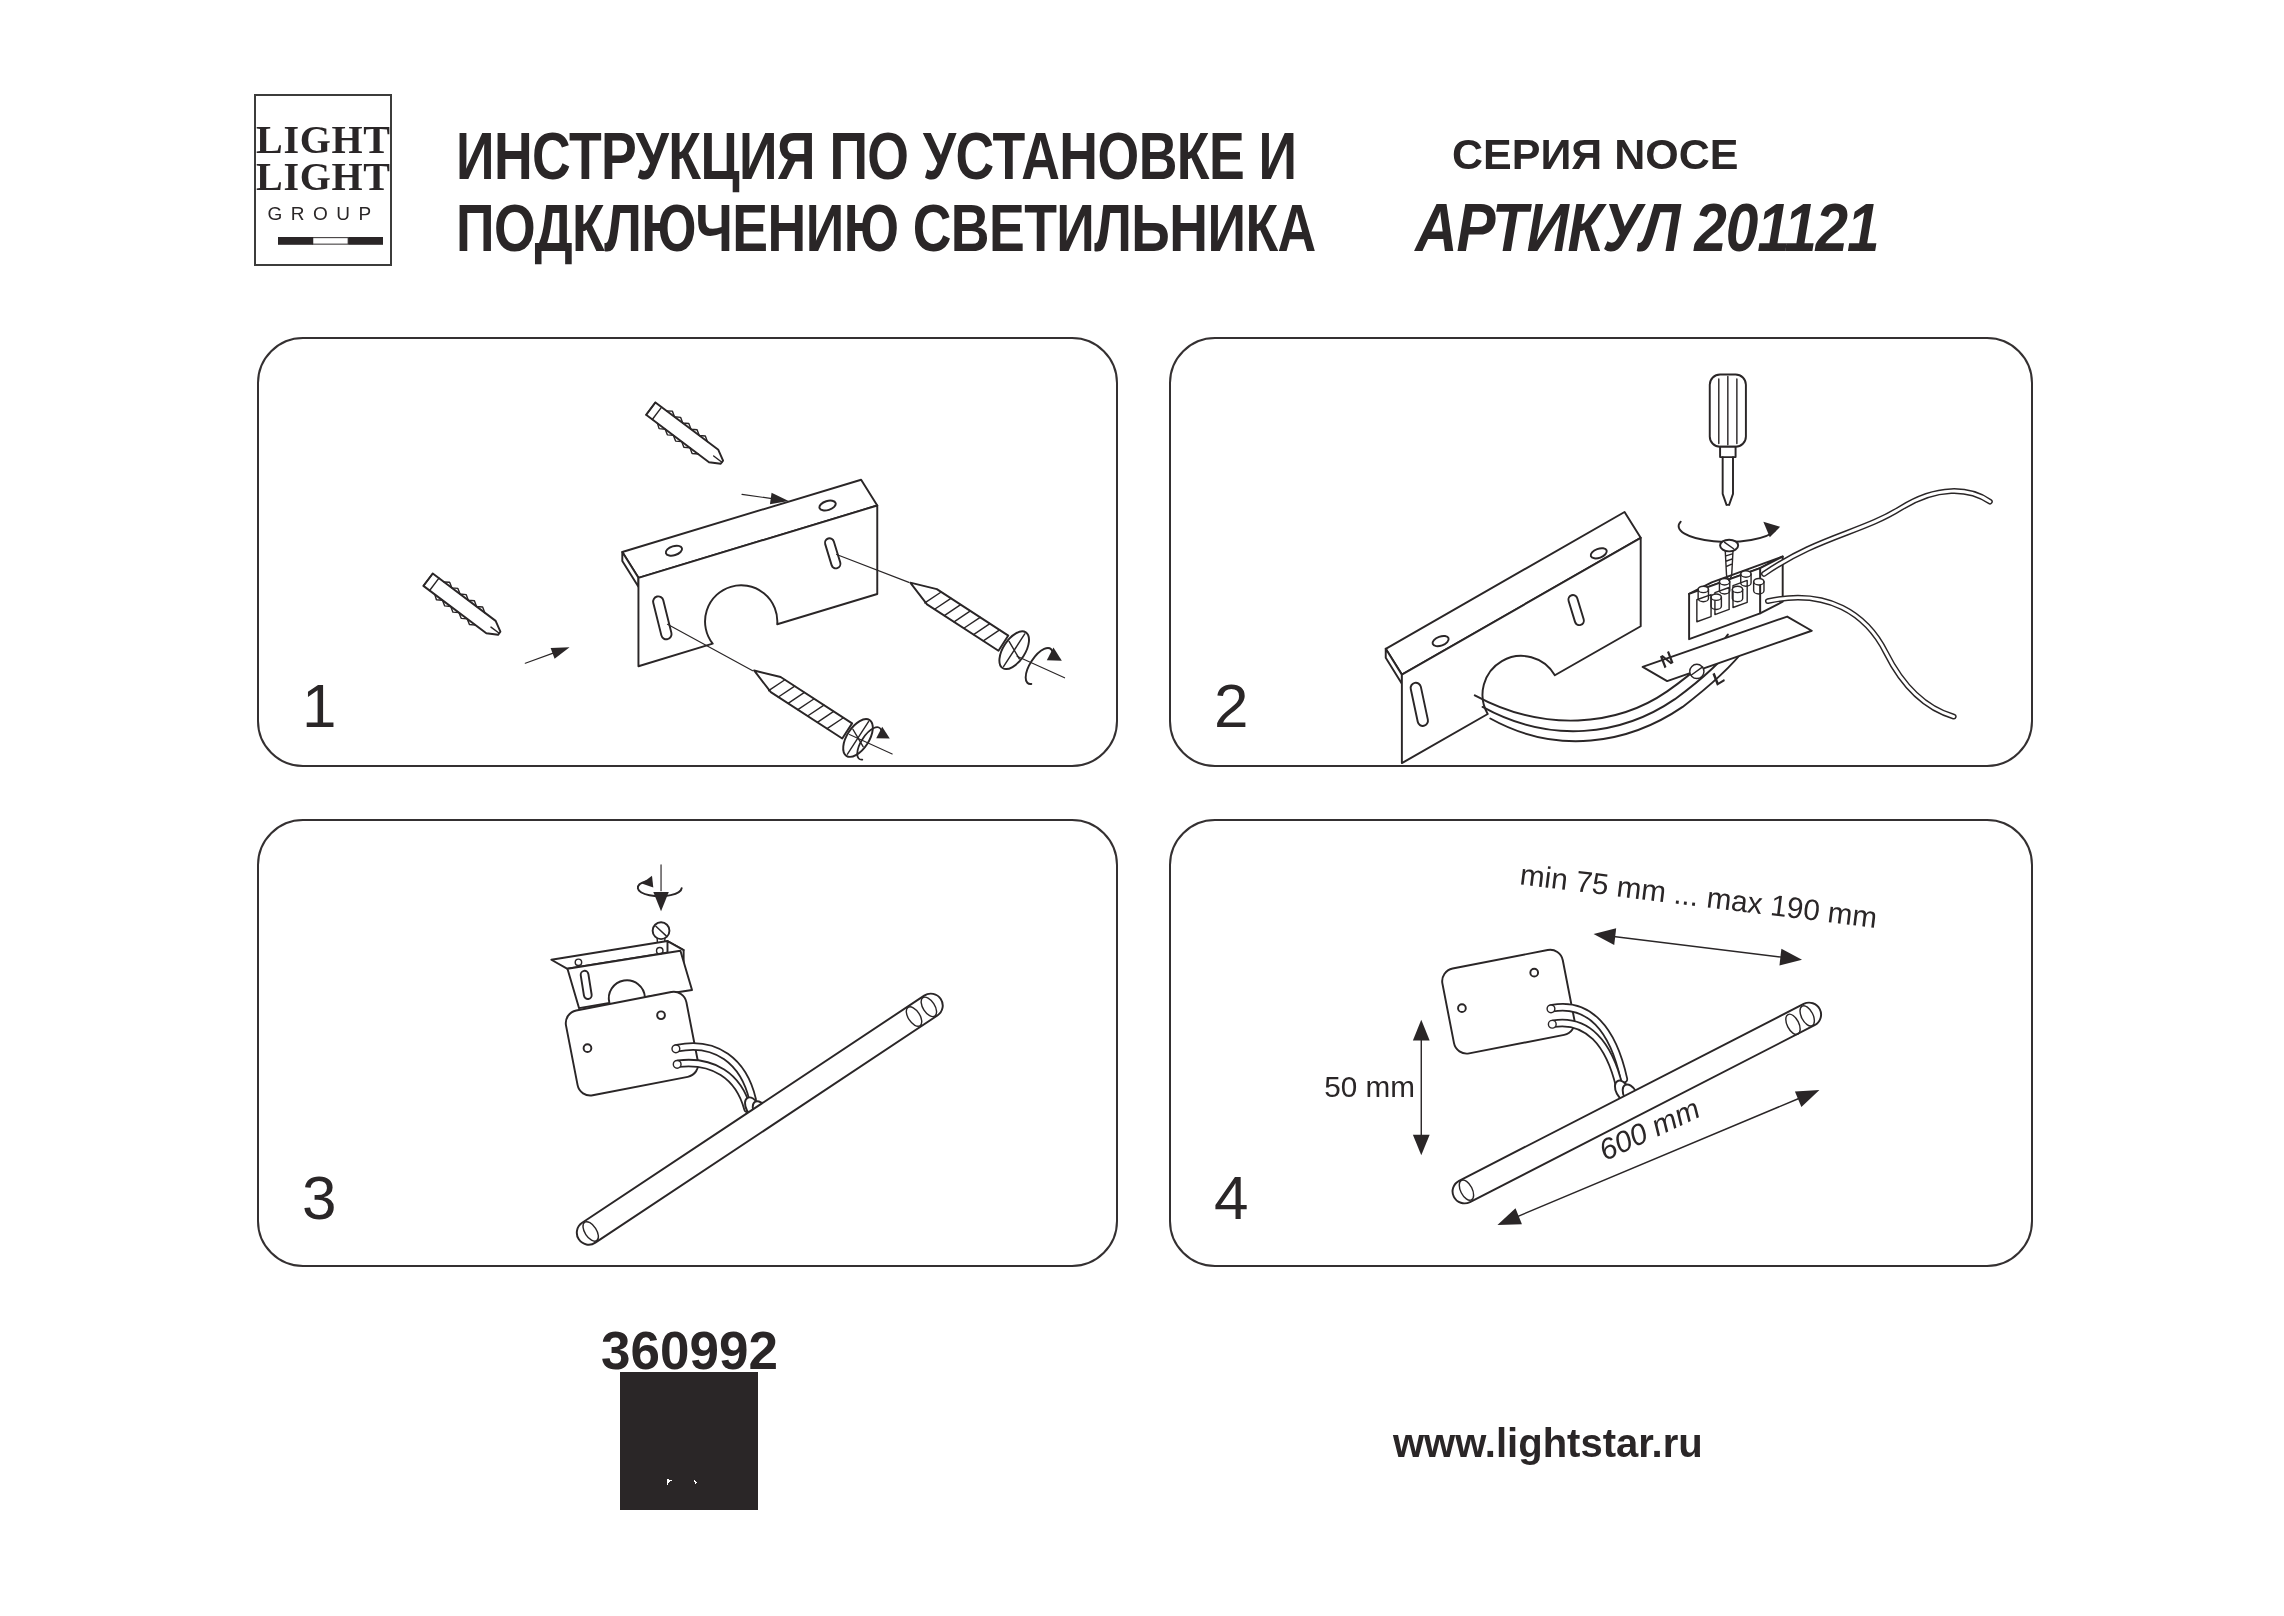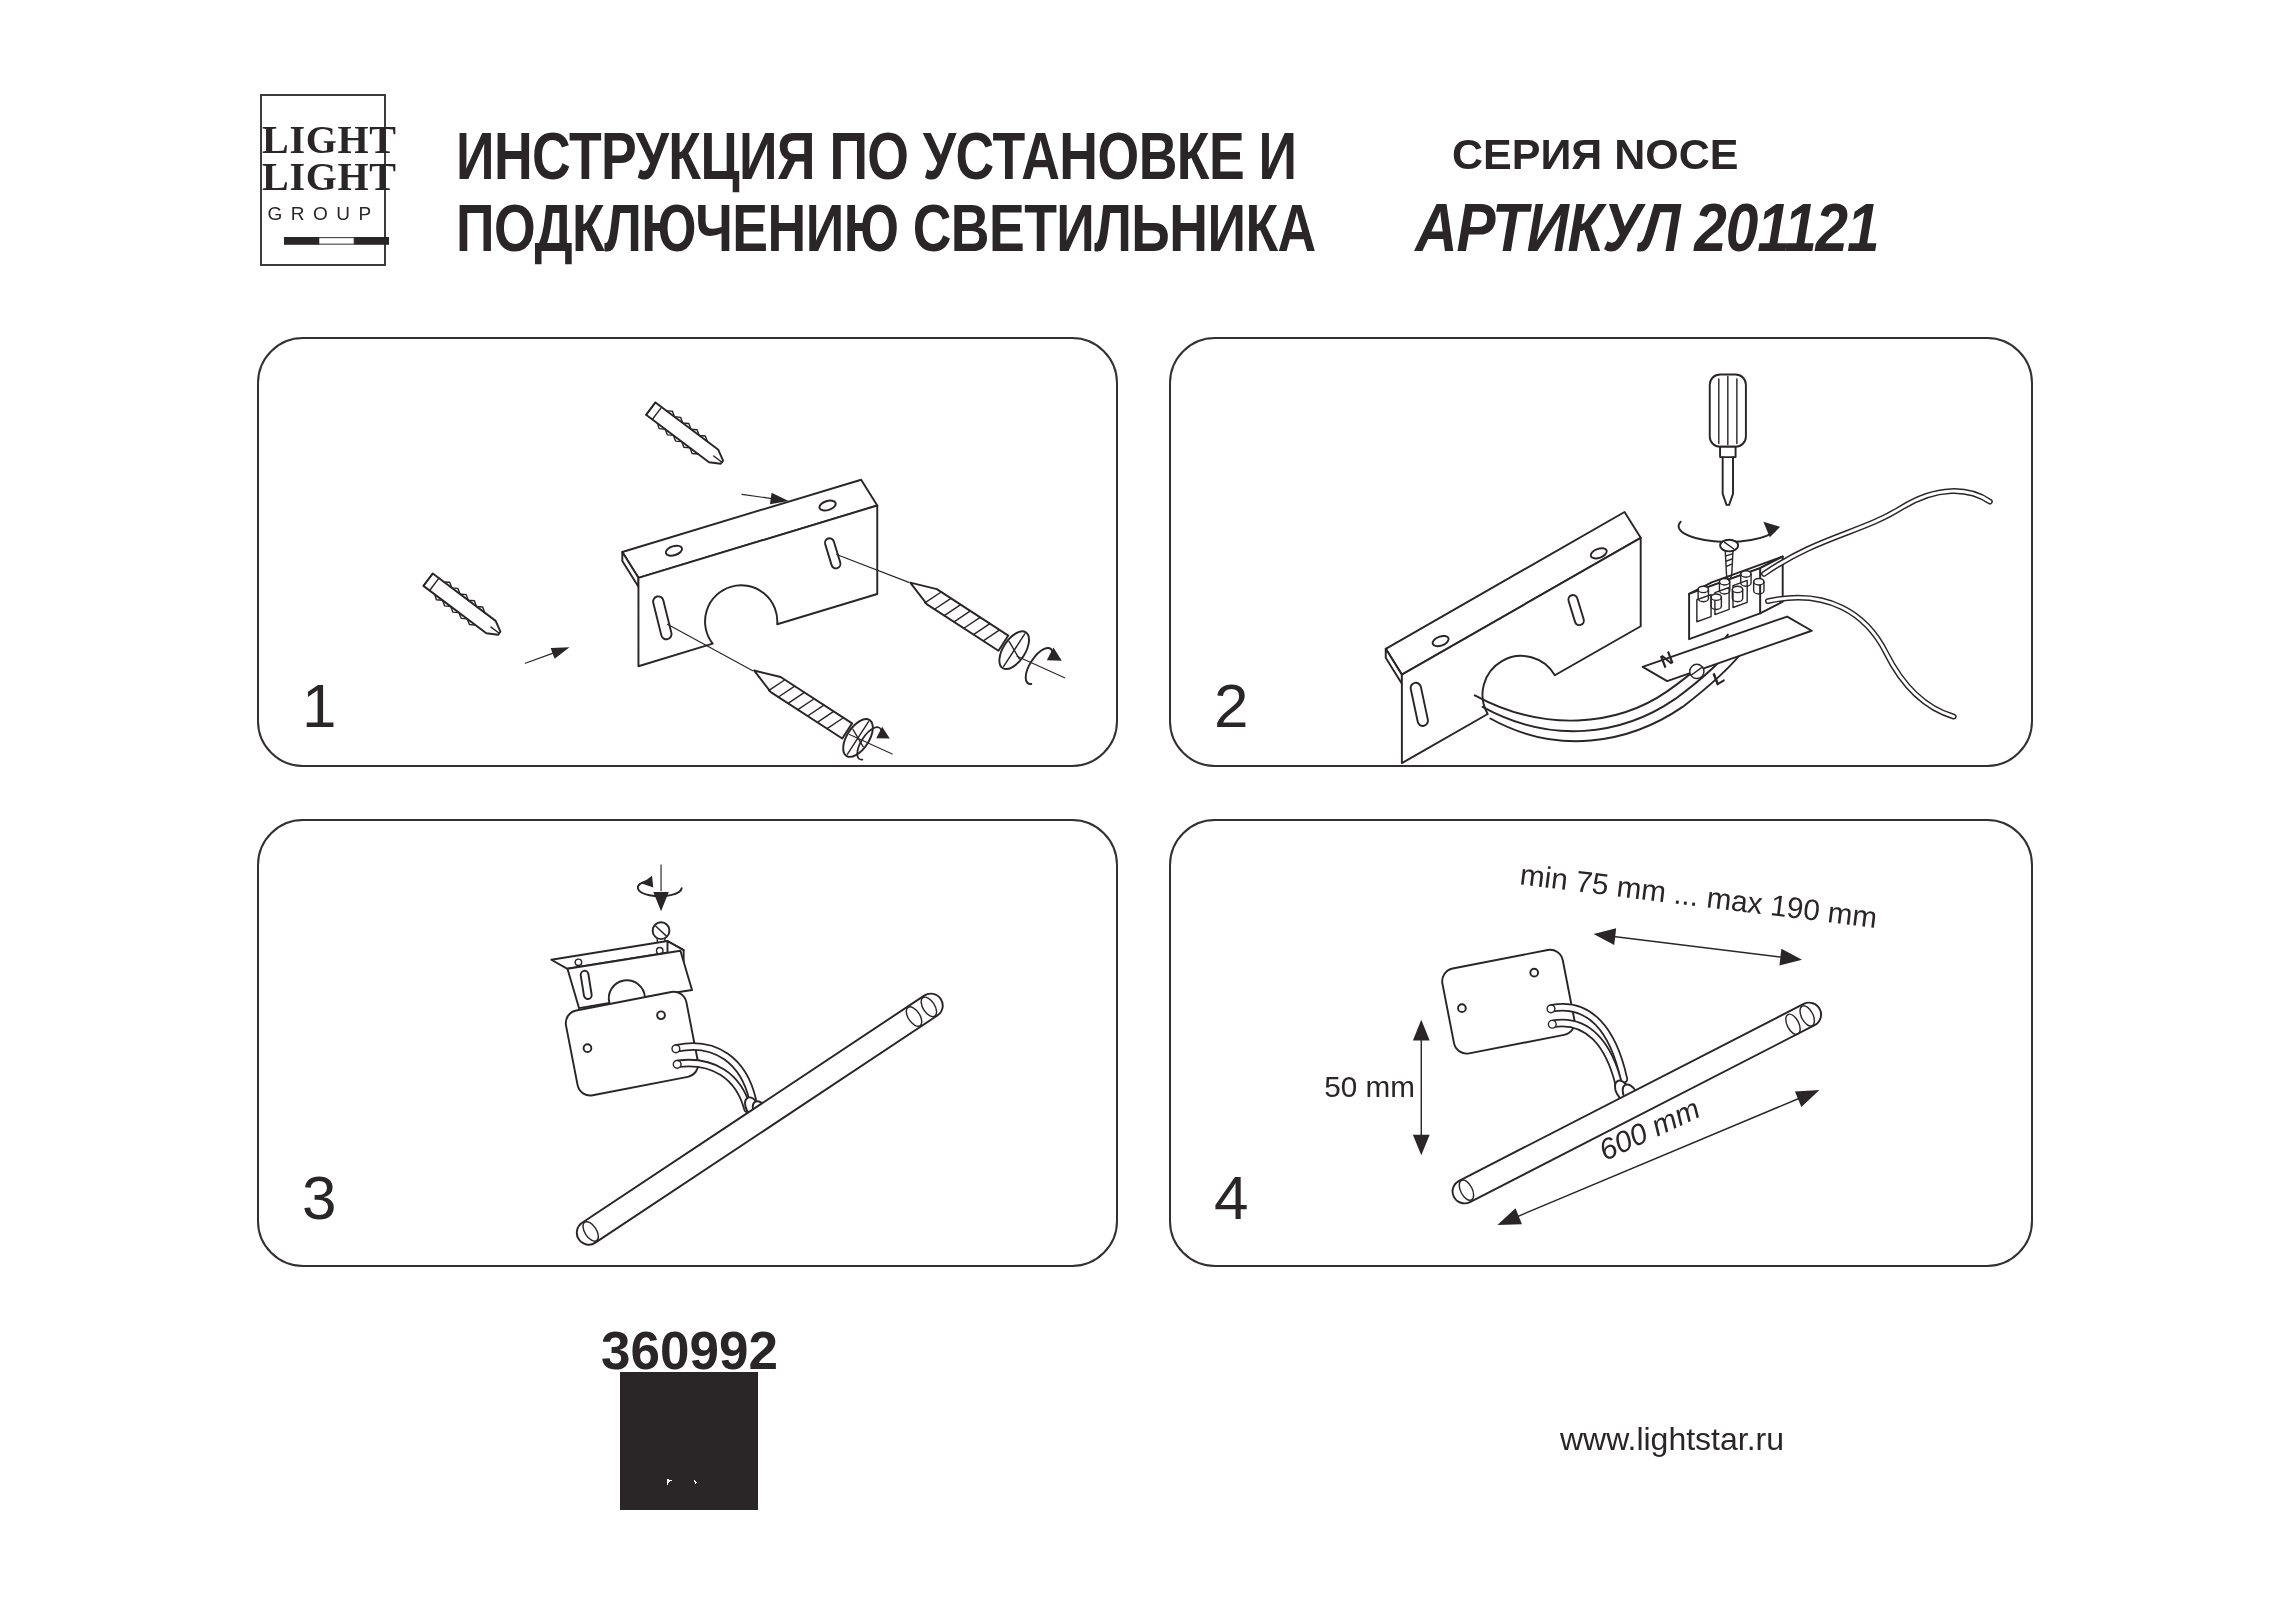--- a/index.html
+++ b/index.html
@@ -1,19 +1,19 @@
 <!DOCTYPE html>
 <html style="font-size:10.4px"><head>
 <meta charset="utf-8">
 <style>
   html,body{margin:0;padding:0}
   body{width:2284px;height:1616px;background:#ffffff;position:relative;overflow:hidden;
        font-family:"Liberation Sans",sans-serif;color:#2a2627}
   
-  .logo{position:absolute;left:260px;top:94px;width:126px;height:172px;
+  .logo{position:absolute;left:254px;top:94px;width:138px;height:172px;
         border:2px solid #3c3c3b;box-sizing:border-box;text-align:center}
   .logo-word{font-family:"Liberation Serif",serif;font-weight:700;font-size:40px;
              line-height:.92;letter-spacing:0.7px}
   .logo-word.first{margin-top:26px}
   .logo-group{font-size:19px;letter-spacing:8.5px;padding-left:1px;margin-top:7.8px;
               font-family:"Liberation Sans",sans-serif;font-weight:400}
   .logo-flag{position:absolute;left:22px;right:22px;bottom:19.5px;height:7.8px}
   .title{position:absolute;left:456px;top:120px;font-size:67px;font-weight:700;
          line-height:1.08;letter-spacing:-0.7px;white-space:nowrap;
          transform:scaleX(.8);transform-origin:0 0}
@@ -42,22 +42,22 @@
   svg .arm-o{stroke-width:13}   svg .arm-i{stroke:#fff;stroke-width:7.5}
   svg .tube-o{stroke-width:40}  svg .tube-i{stroke:#fff;stroke-width:34}
   svg .dbl-o{stroke-width:9}    svg .dbl-i{stroke:#fff;stroke-width:4.5}
   svg text{stroke:none;fill:#2a2627;font-family:"Liberation Sans",sans-serif;font-size:46px}
   svg text.tlabel{font-size:28px;font-weight:700;font-style:italic}
   svg text.ital{font-style:italic}
   
   .f-article{position:absolute;left:588px;top:1320px;width:203px;text-align:center;
              font-size:53px;font-weight:700}
   .qr{position:absolute;left:620px;top:1372px;width:138px;height:138px}
-  .site{position:absolute;left:1393px;top:1421px;width:391px;text-align:right;
-        font-size:32px;font-weight:400}
+  .site{position:absolute;left:1393px;top:1421px;width:391px;text-align:left;
+        font-size:40px;font-weight:700}
 </style>
 </head>
 <body>
 
 <div>
 
   <div class="logo">
     <div class="logo-word first">LIGHT</div>
     <div class="logo-word">LIGHT</div>
     <div class="logo-group">GROUP</div>

